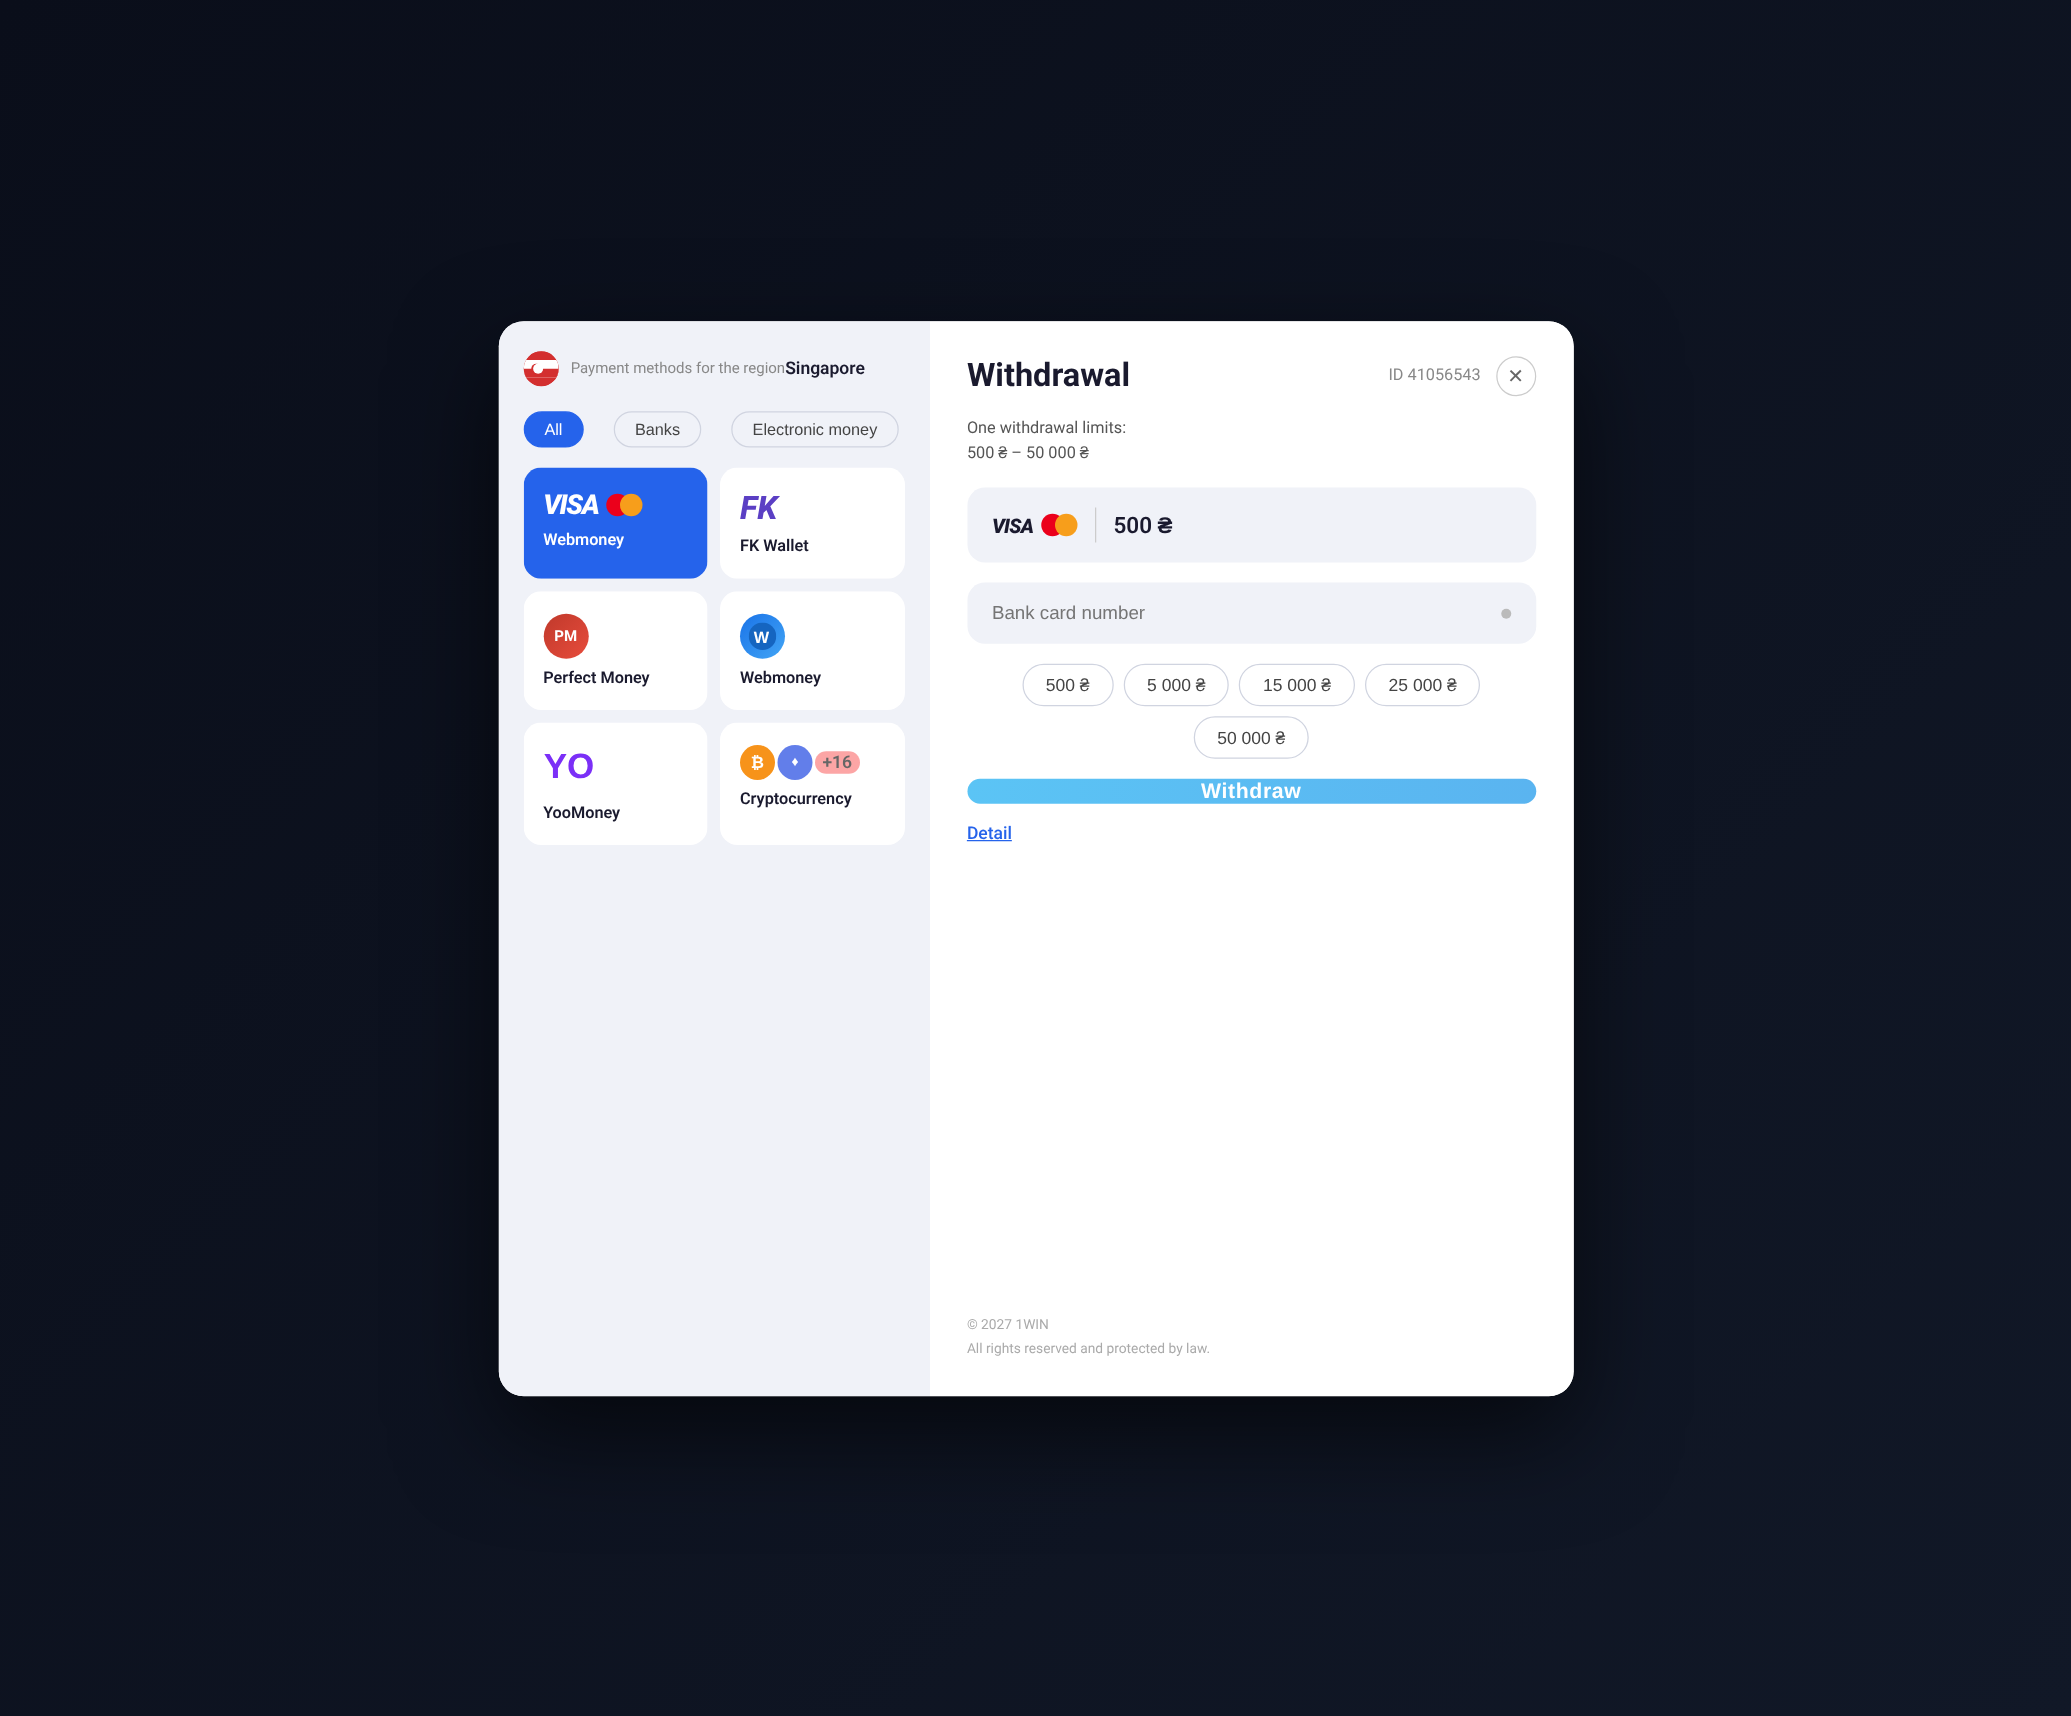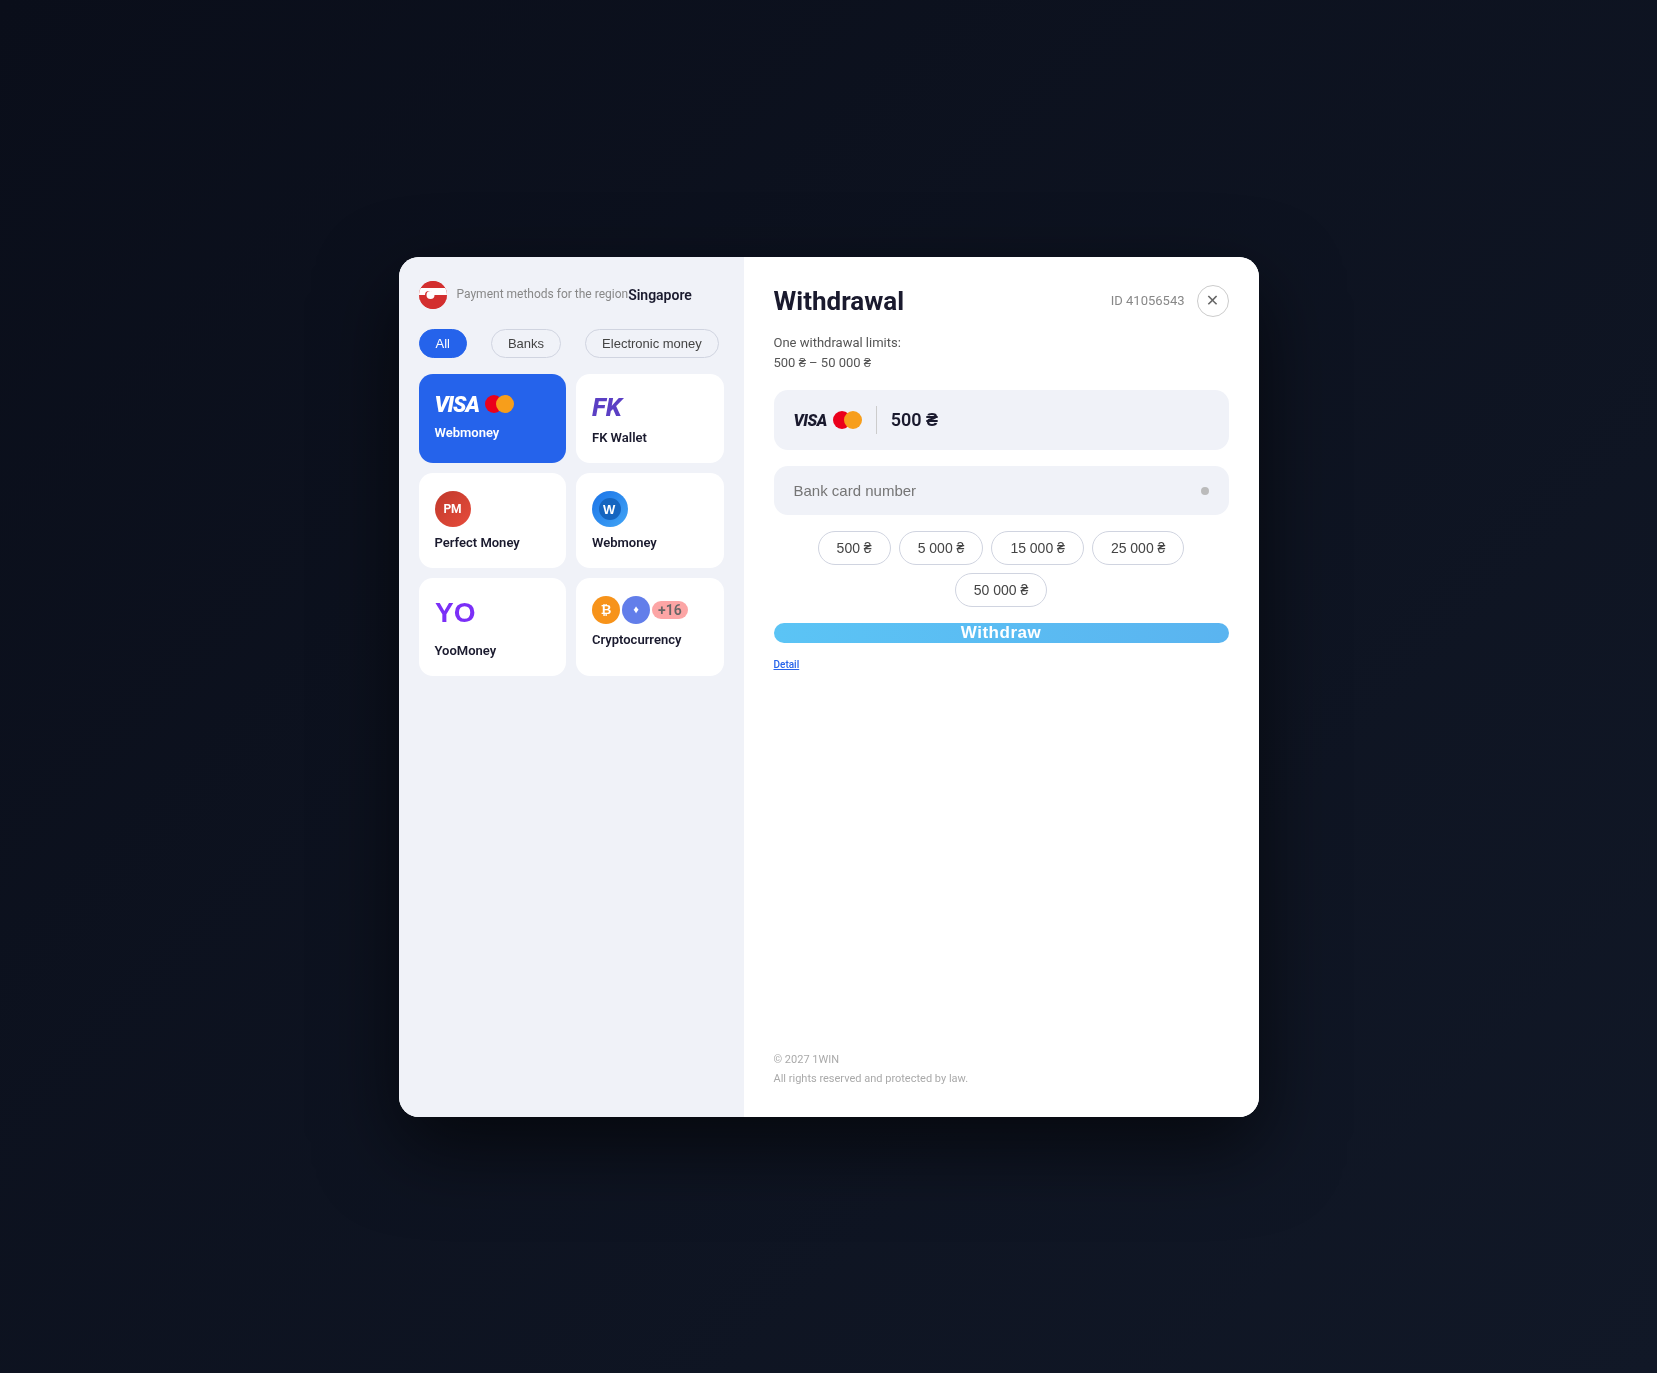--- a/index.html
+++ b/index.html
@@ -399,21 +399,21 @@
       border-radius: 14px;
       width: 100%;
       font-size: 17px;
       font-weight: 700;
       color: #fff;
       cursor: pointer;
       letter-spacing: 0.5px;
     }
 
     .detail-link {
-      font-size: 10px;
+      font-size: 14px;
       color: #2563eb;
       cursor: pointer;
       font-weight: 500;
     }
 
     .footer {
       margin-top: auto;
       padding-top: 20px;
     }
 

